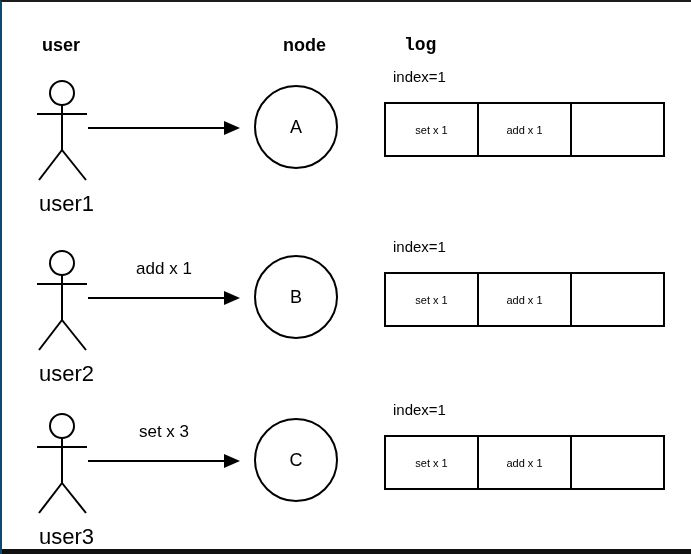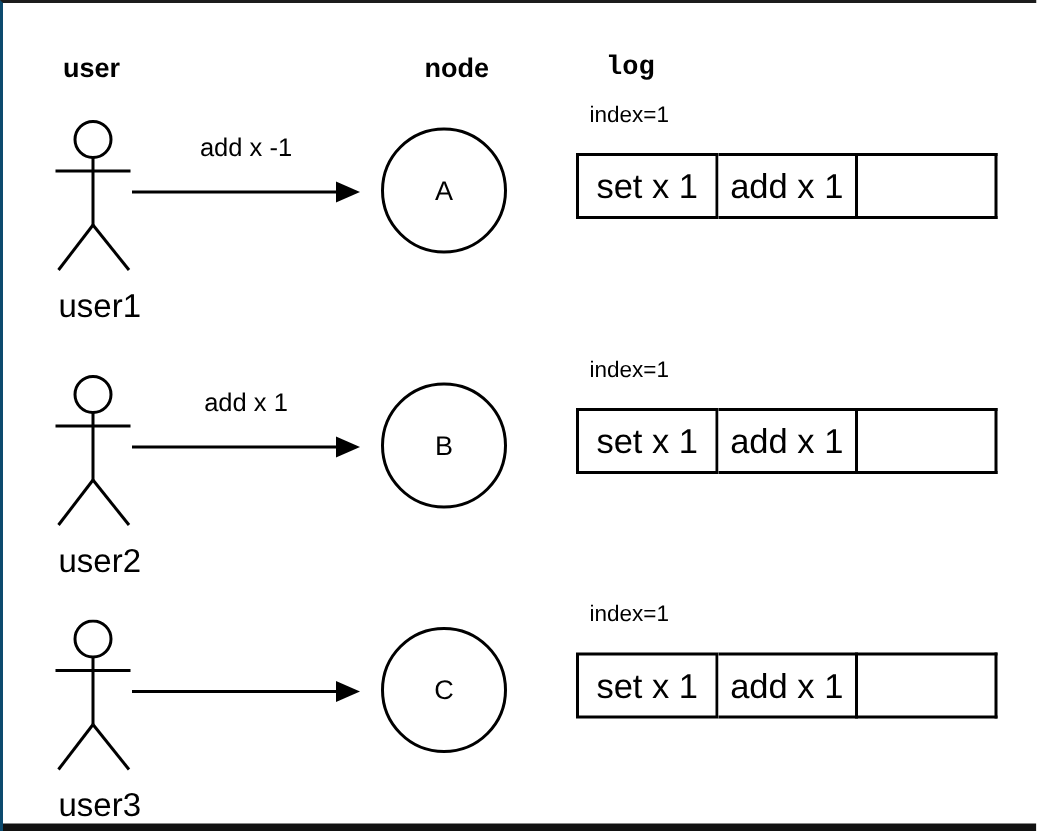--- a/index.html
+++ b/index.html
@@ -63,25 +63,25 @@
     left: 391px; top: 0;
     font-size: 15px;
     white-space: nowrap;
   }
   .log-table {
     position: absolute;
     left: 382px; top: 34px;
     display: flex;
   }
   .log-cell {
-    width: 95px; height: 44px;
+    width: 95px; height: 55px;
     border: 2px solid #000000;
     box-sizing: border-box;
     display: flex; align-items: center; justify-content: center;
-    font-size: 23px;
+    font-size: 11px;
     background: #ffffff;
   }
   .log-cell + .log-cell { border-left: none; width: 93px; }
   .user-label {
     position: absolute;
     left: 37px; top: 123px;
     font-size: 22px;
     white-space: nowrap;
   }
   svg line, svg circle { stroke: #000000; stroke-width: 2; fill: none; }
@@ -97,21 +97,20 @@
   <div class="col-header header-log">log</div>
 
   <div class="row row1">
     <svg class="actor" width="56" height="102" viewBox="0 0 56 102">
       <circle cx="27" cy="13" r="12"></circle>
       <line x1="27" y1="25" x2="27" y2="70"></line>
       <line x1="2" y1="34" x2="52" y2="34"></line>
       <line x1="27" y1="70" x2="4" y2="100"></line>
       <line x1="27" y1="70" x2="51" y2="100"></line>
     </svg>
-    <div class="msg-label">add x -1</div>
     <svg class="arrow" width="152" height="20" viewBox="0 0 152 20">
       <line x1="0" y1="10" x2="138" y2="10"></line>
       <polygon points="136,3 152,10 136,17"></polygon>
     </svg>
     <div class="node-circle">
       <span>A</span>
     </div>
     <div class="index-label">index=1</div>
     <div class="log-table">
       <div class="log-cell">set x 1</div>
@@ -147,20 +146,21 @@
   </div>
 
   <div class="row row3">
     <svg class="actor" width="56" height="102" viewBox="0 0 56 102">
       <circle cx="27" cy="13" r="12"></circle>
       <line x1="27" y1="25" x2="27" y2="70"></line>
       <line x1="2" y1="34" x2="52" y2="34"></line>
       <line x1="27" y1="70" x2="4" y2="100"></line>
       <line x1="27" y1="70" x2="51" y2="100"></line>
     </svg>
+    <div class="msg-label">set x 3</div>
     <svg class="arrow" width="152" height="20" viewBox="0 0 152 20">
       <line x1="0" y1="10" x2="138" y2="10"></line>
       <polygon points="136,3 152,10 136,17"></polygon>
     </svg>
     <div class="node-circle">
       <span>C</span>
     </div>
     <div class="index-label">index=1</div>
     <div class="log-table">
       <div class="log-cell">set x 1</div>

